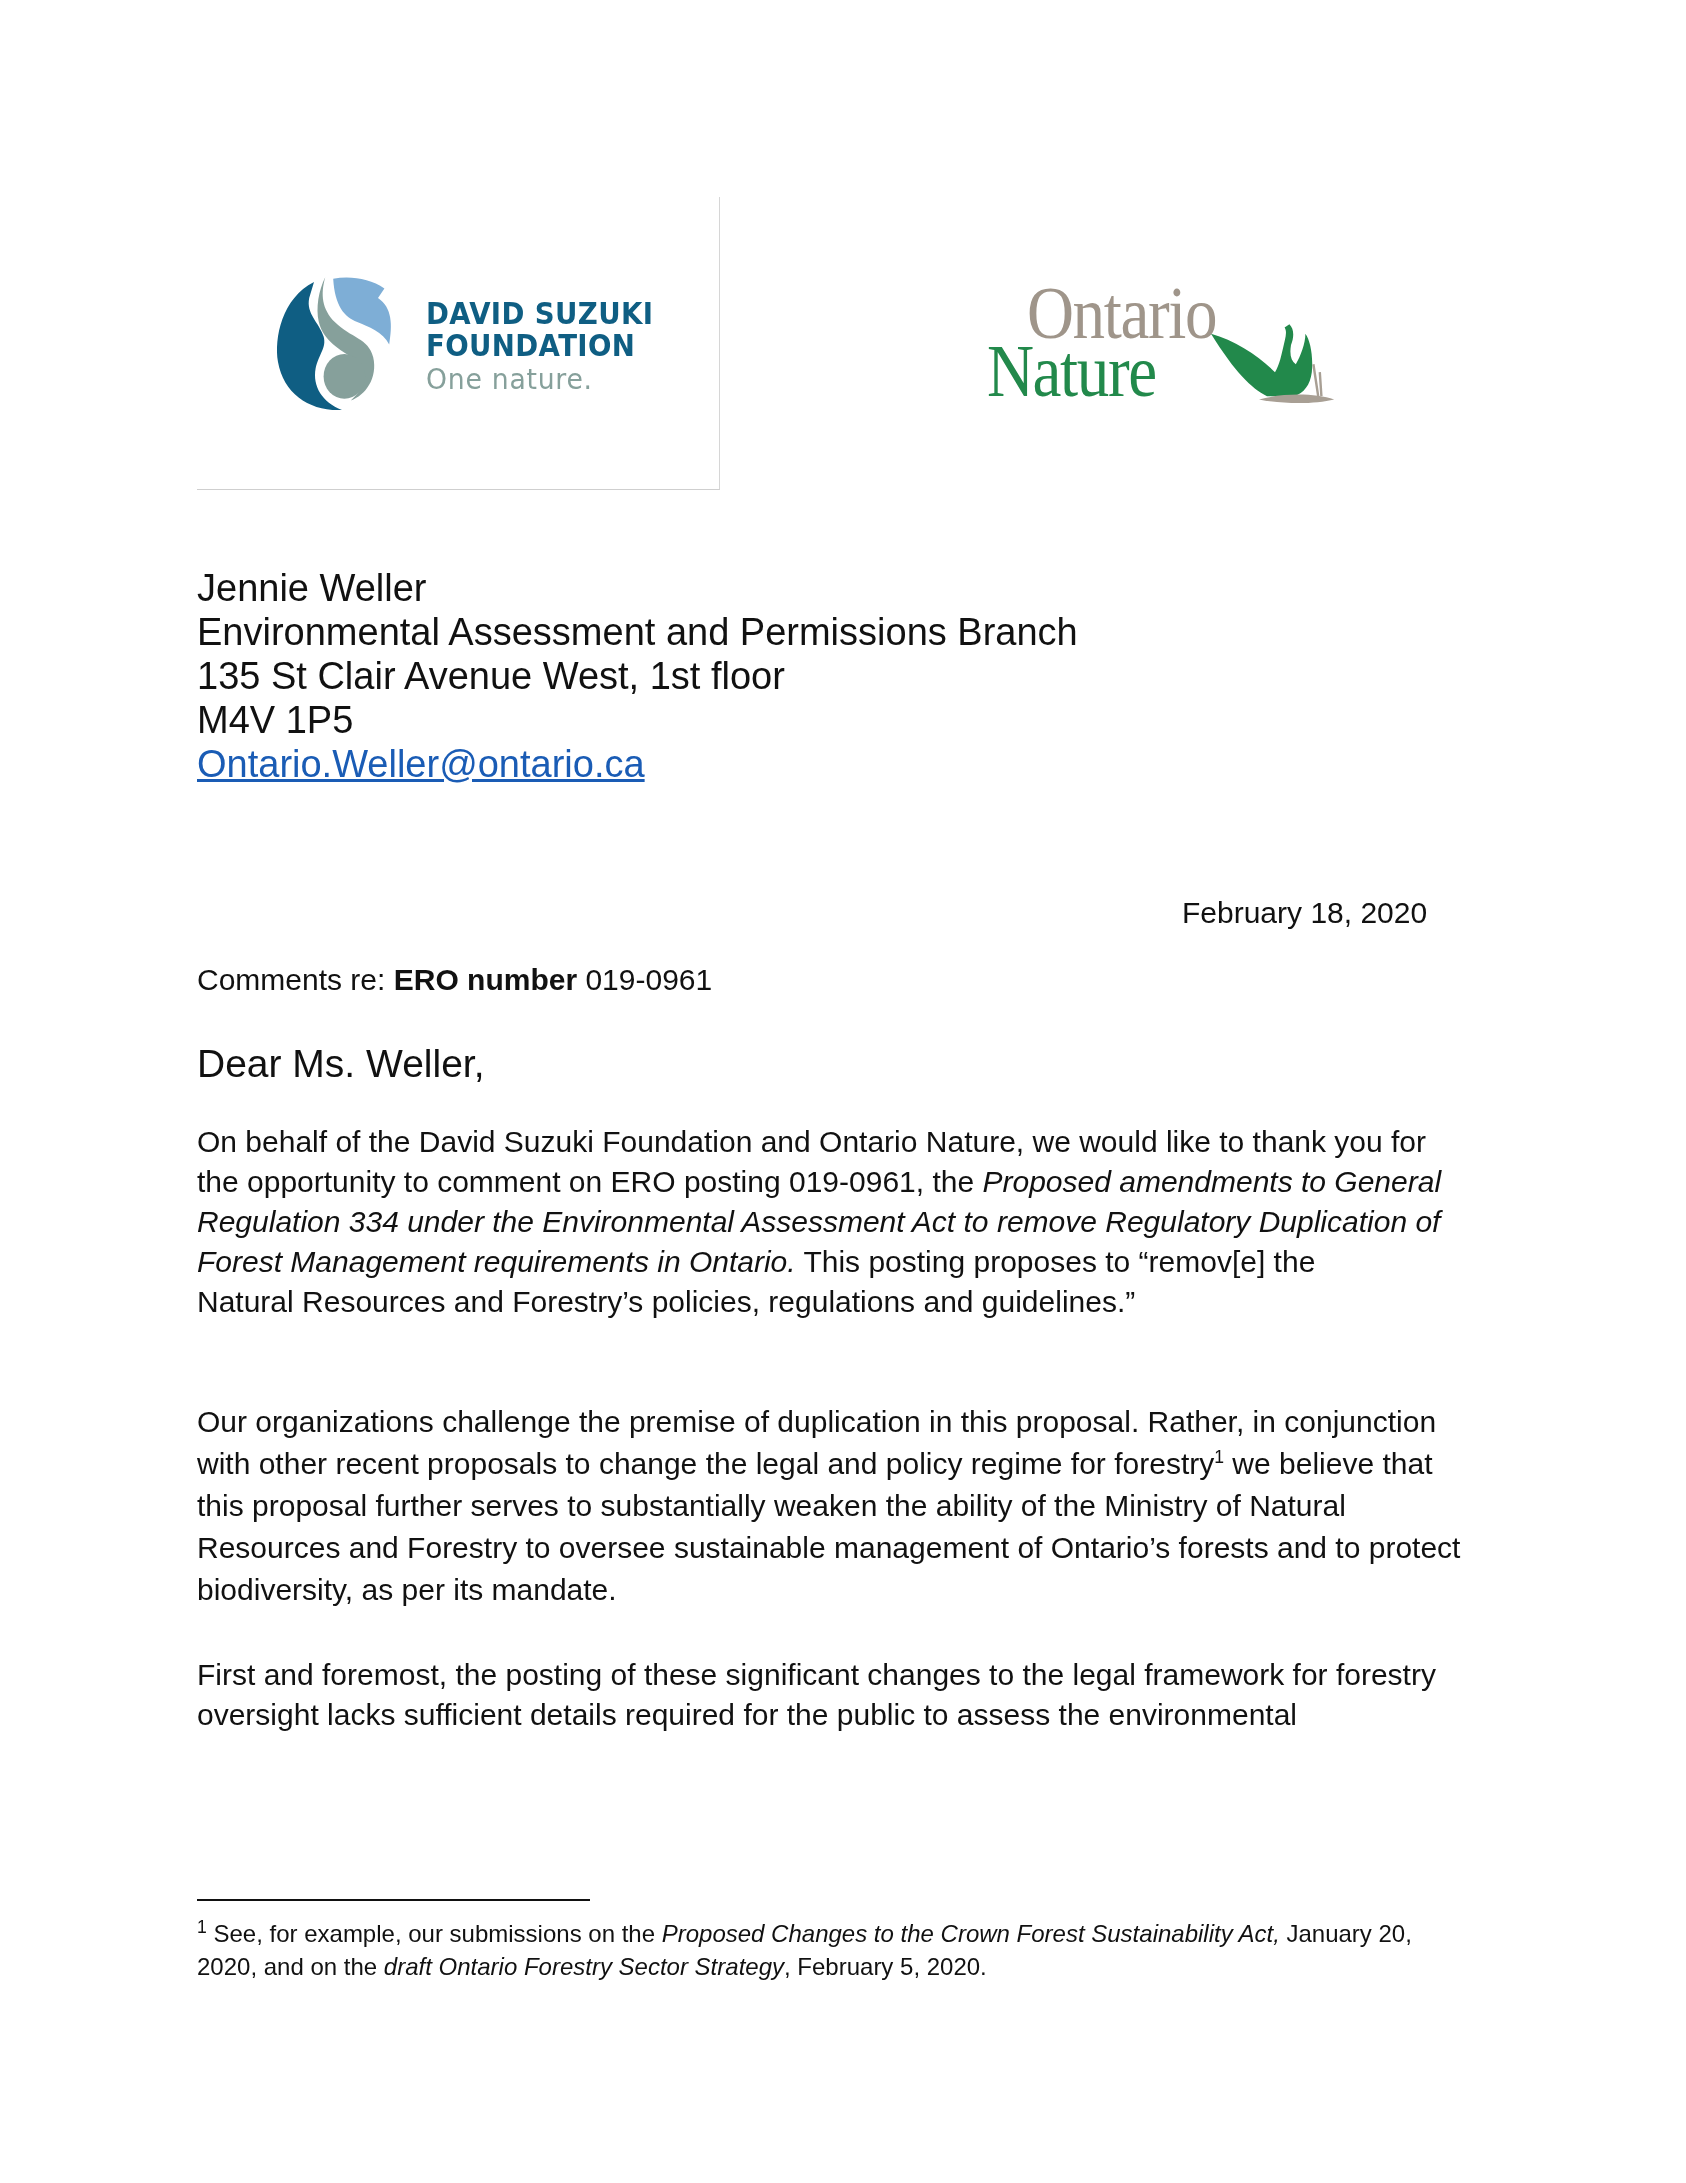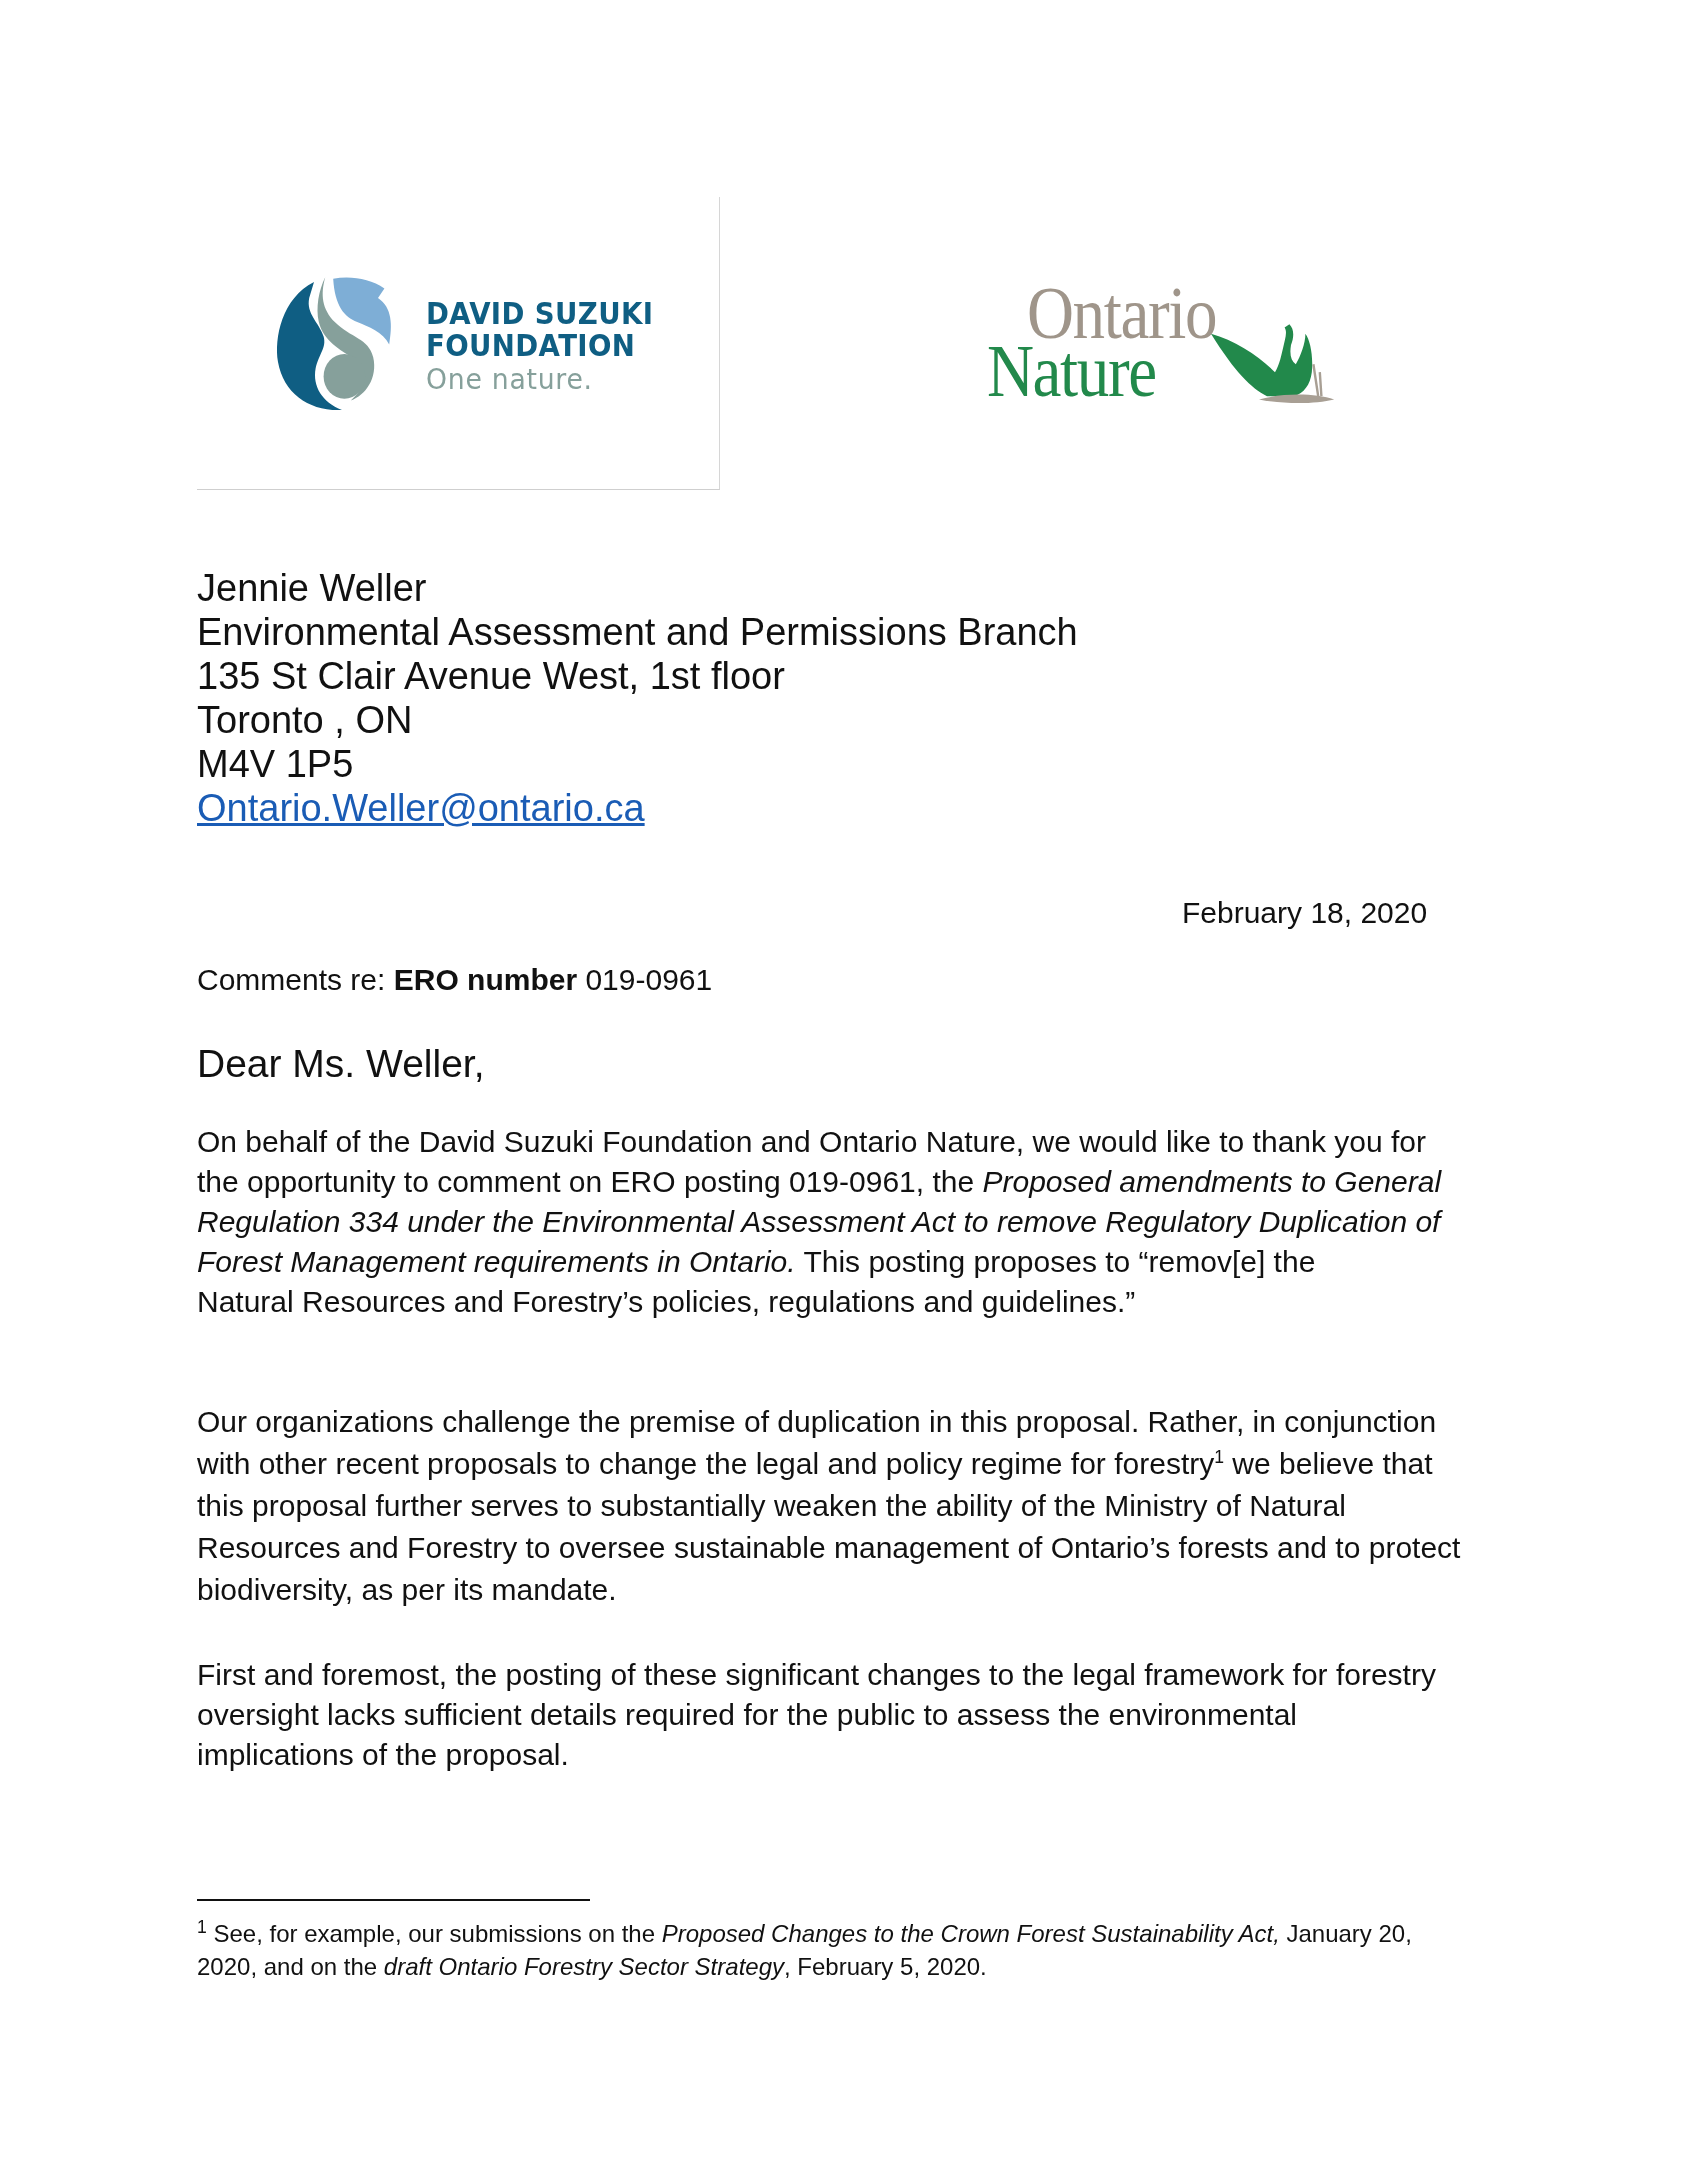--- a/index.html
+++ b/index.html
@@ -59,21 +59,20 @@
     <path d="M0 22 C30 30 60 50 80 70 C86 60 88 48 90 40 C92 30 96 20 92 14 L98 10 C104 16 104 26 100 36 C98 48 100 56 106 60 C112 50 118 34 118 22 C124 30 128 50 126 70 C124 86 116 96 104 100 L70 100 C50 90 30 70 0 22 Z" fill="#22894b"></path>
     <path d="M60 104 C90 96 130 96 154 104 C130 110 90 110 60 104 Z" fill="#a89f94"></path>
     <path d="M128 60 L134 100 M136 70 L138 100" stroke="#a89f94" stroke-width="3" fill="none"></path>
   </svg>
 </div>
 
 <div class="abs addr">
   <div>Jennie Weller</div>
   <div>Environmental Assessment and Permissions Branch</div>
   <div>135 St Clair Avenue West, 1st floor</div>
-  <div>Toronto , ON</div>
   <div>M4V 1P5</div>
   <div><a class="email">Ontario.Weller@ontario.ca</a></div>
 </div>
 
 <div class="abs date">February 18, 2020</div>
 
 <div class="abs re">
   <span>Comments re: </span><b>ERO number</b><span> 019-0961</span>
 </div>
 
@@ -91,21 +90,20 @@
   <div class="ln">Our organizations challenge the premise of duplication in this proposal. Rather, in conjunction</div>
   <div class="ln"><span>with other recent proposals to change the legal and policy regime for forestry</span><sup>1</sup><span> we believe that</span></div>
   <div class="ln">this proposal further serves to substantially weaken the ability of the Ministry of Natural</div>
   <div class="ln">Resources and Forestry to oversee sustainable management of Ontario’s forests and to protect</div>
   <div class="ln">biodiversity, as per its mandate.</div>
 </div>
 
 <div class="abs para p3">
   <div class="ln">First and foremost, the posting of these significant changes to the legal framework for forestry</div>
   <div class="ln">oversight lacks sufficient details required for the public to assess the environmental</div>
-  <div class="ln">implications of the proposal.</div>
 </div>
 
 <div class="abs fn-rule"></div>
 <div class="abs fn">
   <div class="ln"><sup>1</sup><span> See, for example, our submissions on the </span><i>Proposed Changes to the Crown Forest Sustainability Act,</i><span> January 20,</span></div>
   <div class="ln"><span>2020, and on the </span><i>draft Ontario Forestry Sector Strategy</i><span>, February 5, 2020.</span></div>
 </div>
 
 
 </body></html>

